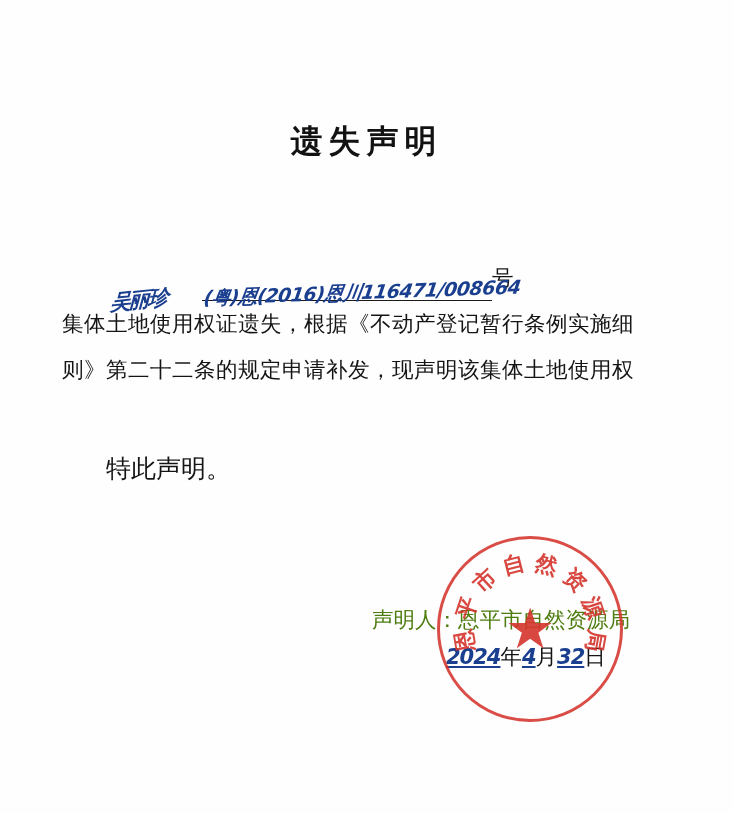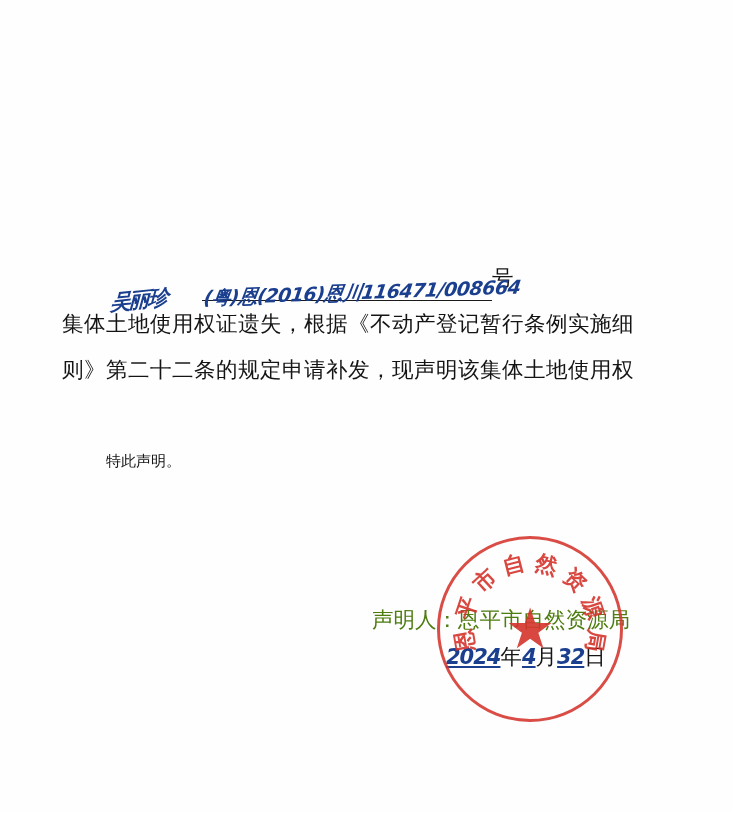--- a/index.html
+++ b/index.html
@@ -102,21 +102,21 @@
     width: 40px;
     border-bottom: 1.6px solid #1a1a1a;
     height: 30px;
     vertical-align: bottom;
   }
 
   .closing {
     position: absolute;
     top: 452px;
     left: 62px;
-    font-size: 15px;
+    font-size: 25px;
     color: #141414;
   }
 
   .sign-block {
     position: absolute;
     top: 592px;
     left: 372px;
     font-size: 21.5px;
     line-height: 56px;
     color: #4d7c0f;
@@ -195,20 +195,21 @@
     letter-spacing: 3px;
     color: #d4342c;
     opacity: 0.85;
   }
 </style>
 </head>
 <body>
 
 <div class="page">
 
+  <div class="doc-title">遗失声明</div>
 
   <div class="body-block">
 
     <div class="line">
       <span class="indent"></span><span class="name-blank"><span class="hand">吴丽珍</span></span><span class="cert-blank"><span class="hand">(粤)恩(2016)恩川116471/008664</span></span><span class="tail-blank"></span><span>号</span>
     </div>
 
     <div class="line">集体土地使用权证遗失，根据《不动产登记暂行条例实施细</div>
     <div class="line">则》第二十二条的规定申请补发，现声明该集体土地使用权</div>
   </div>

